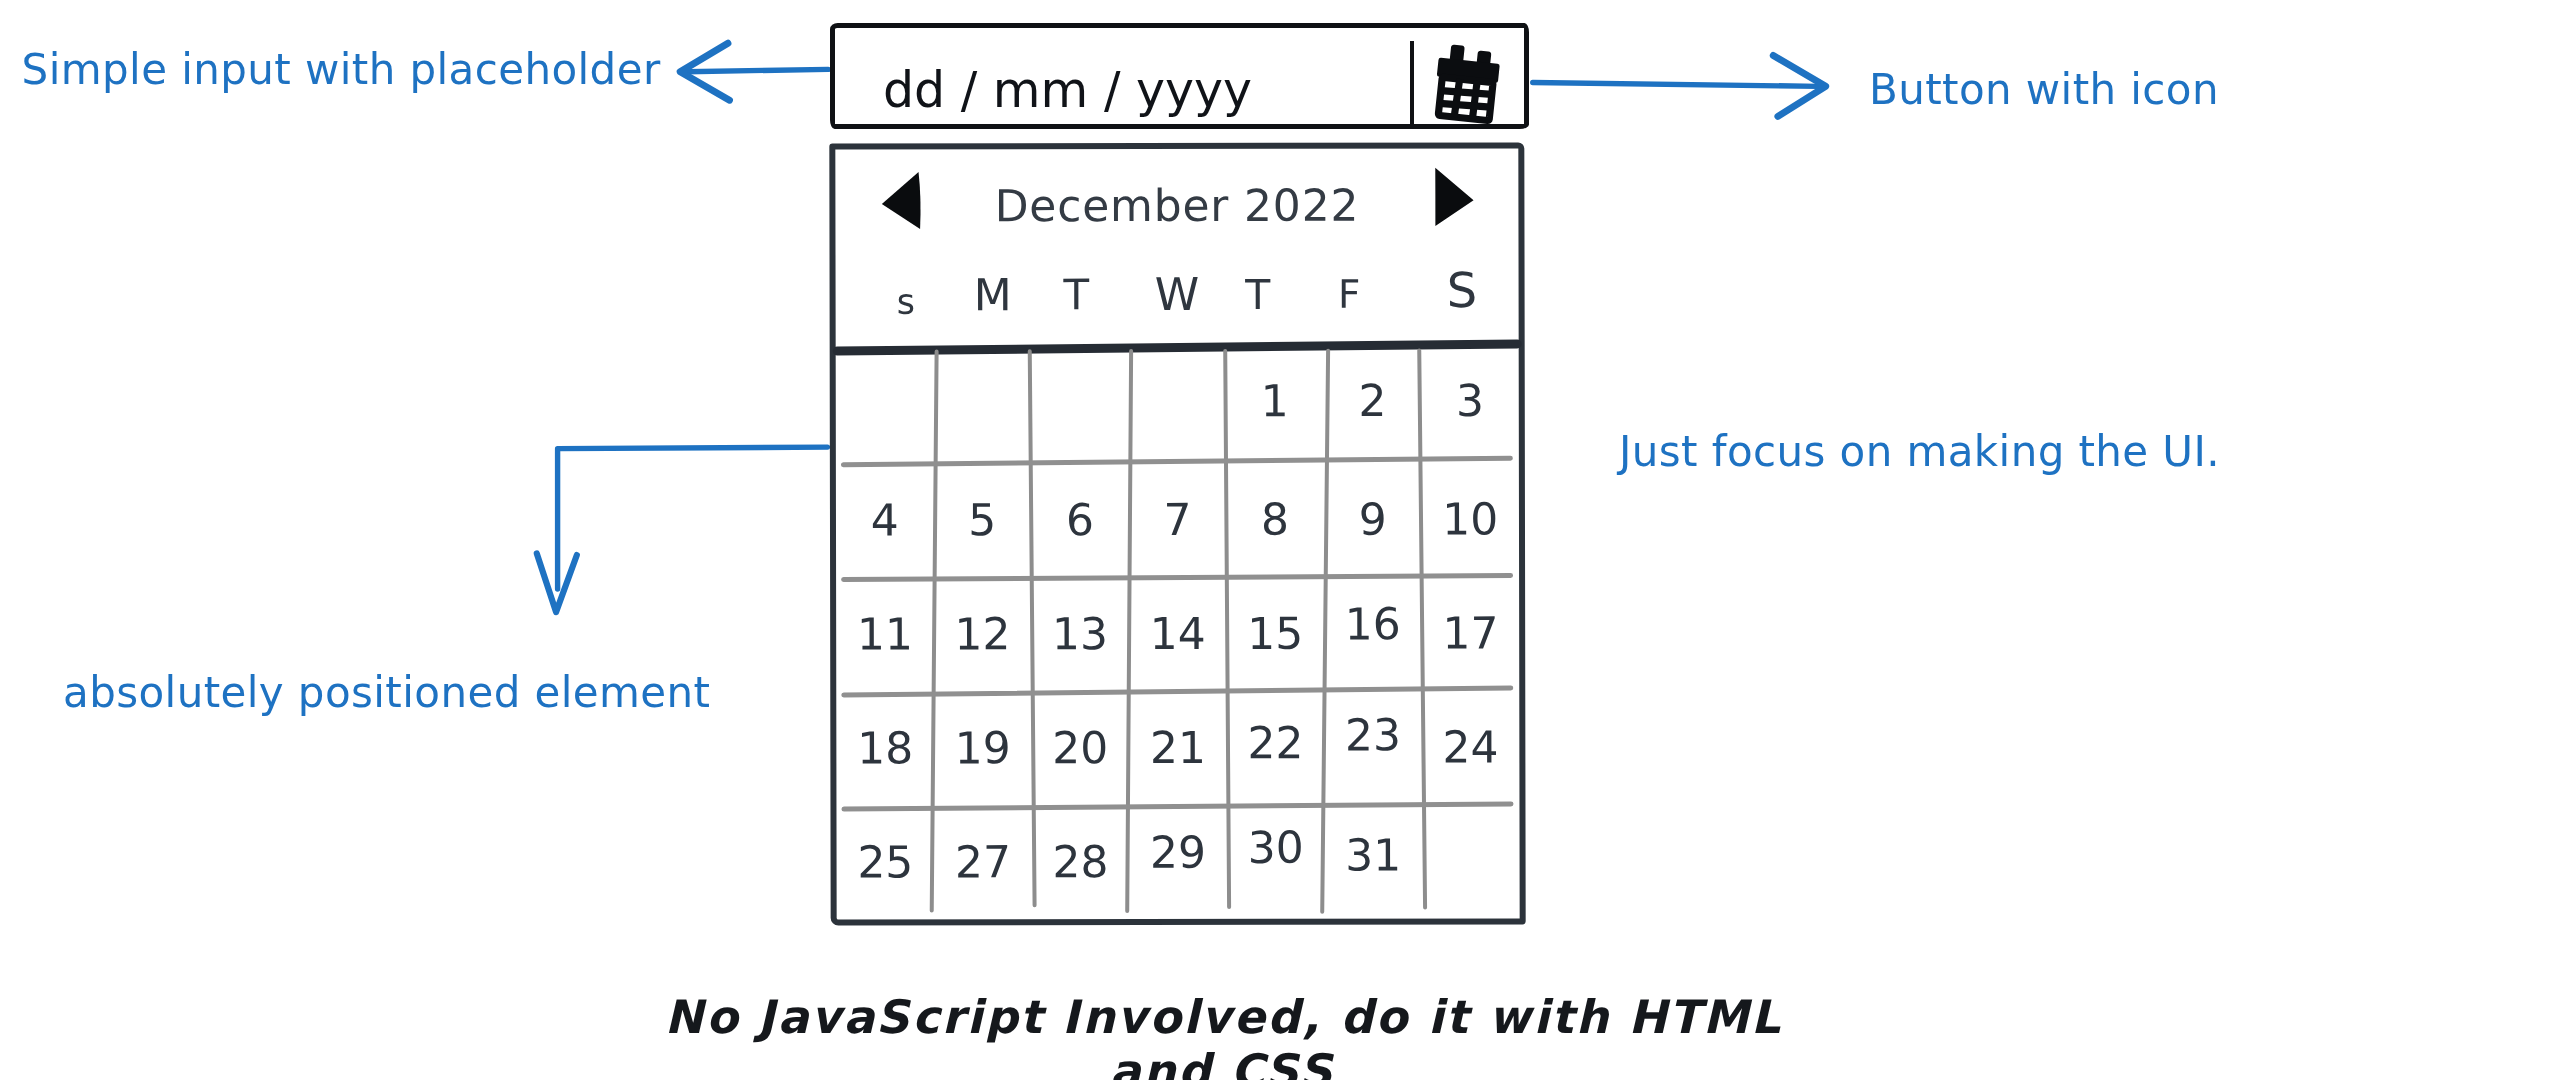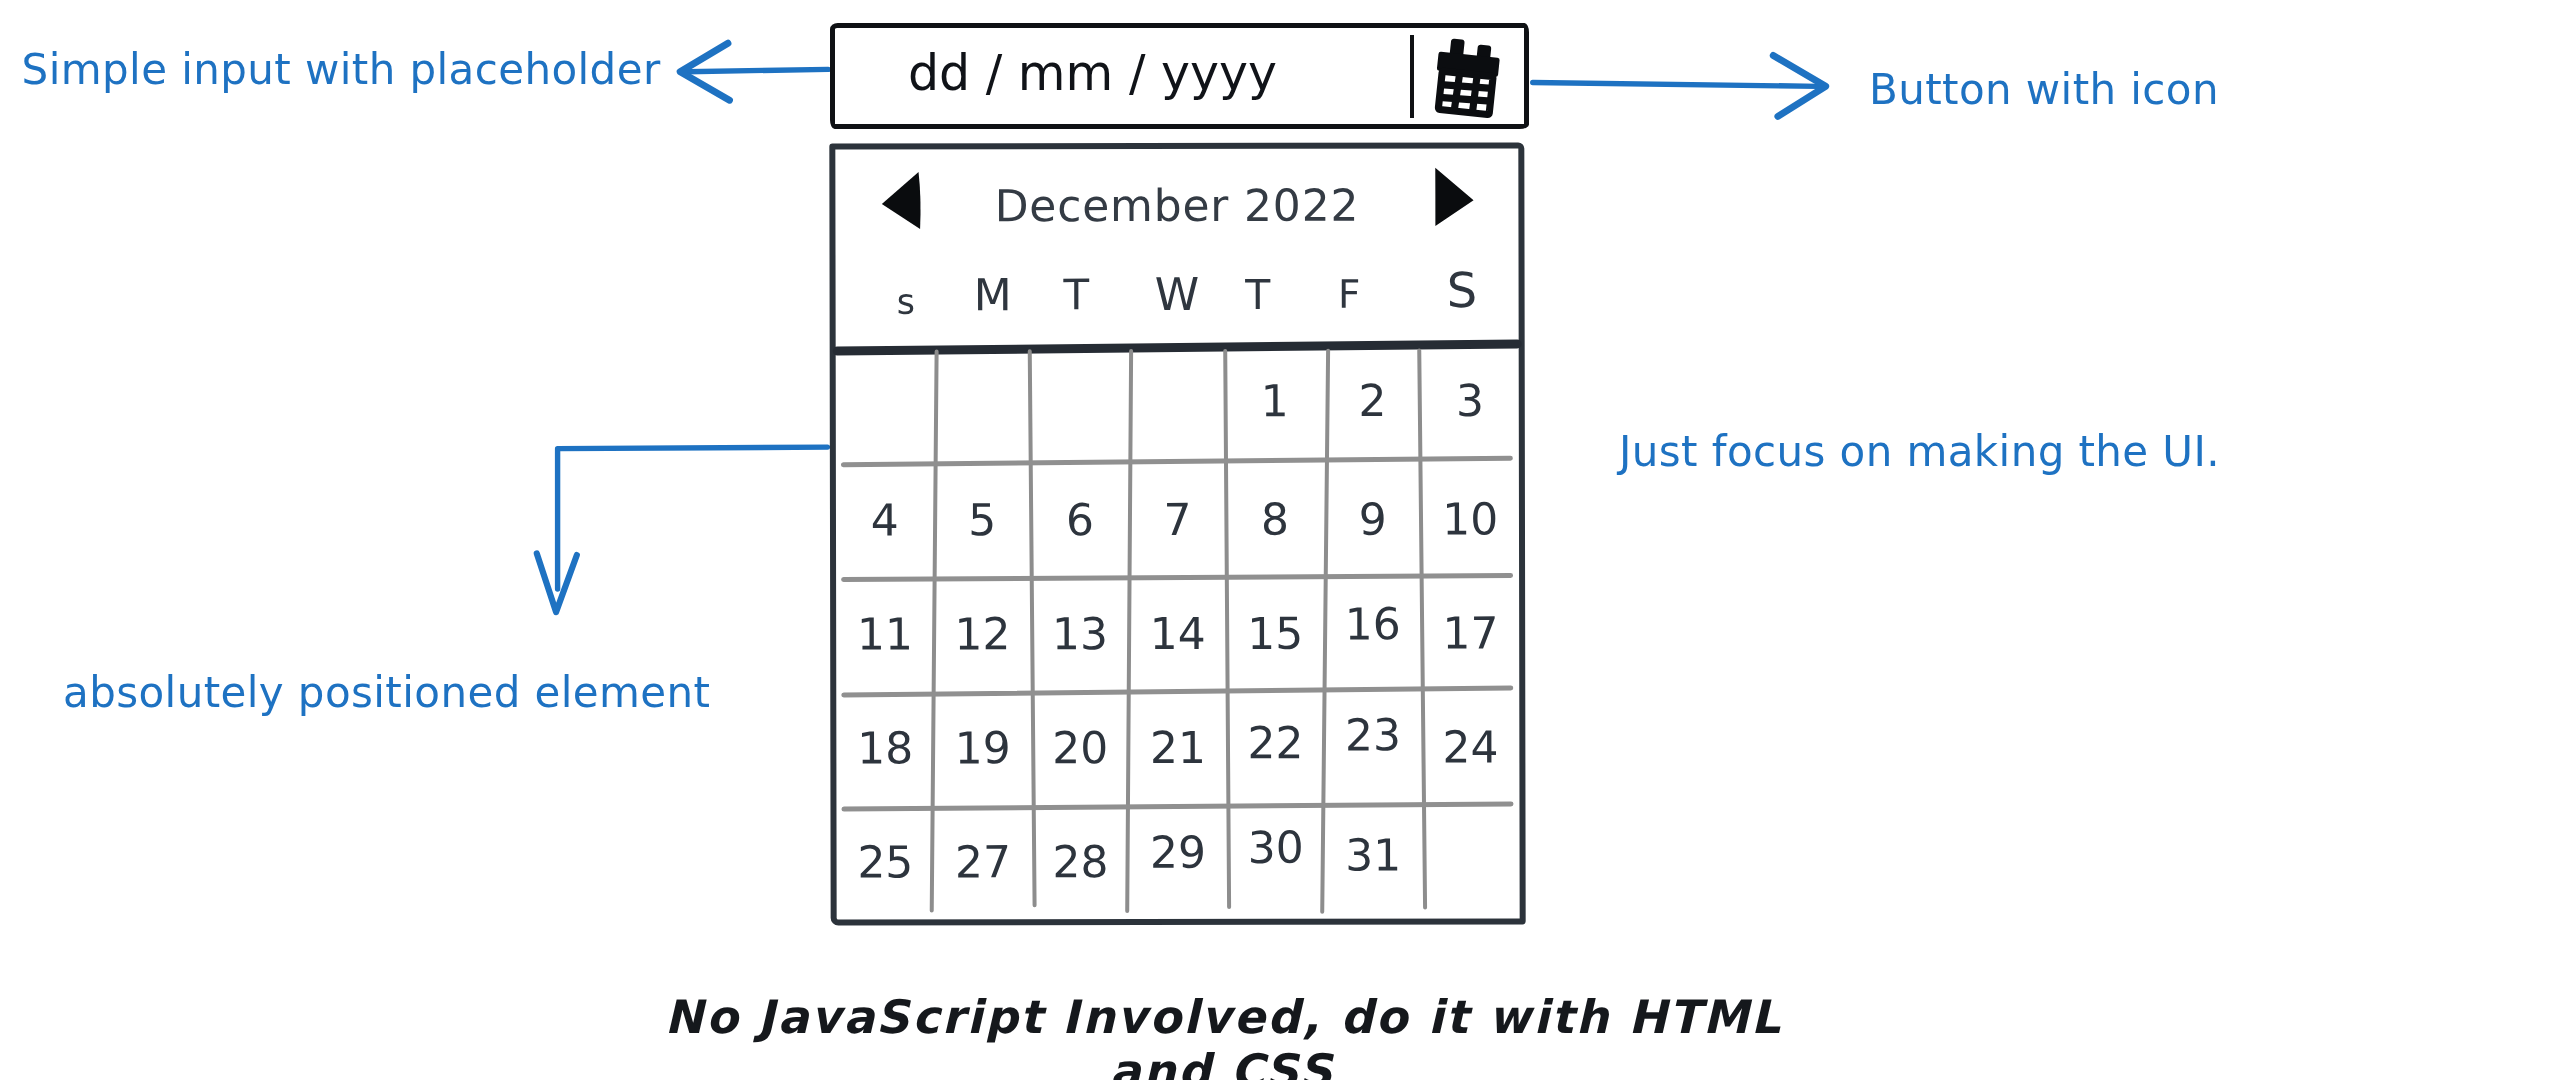--- a/index.html
+++ b/index.html
@@ -14,21 +14,21 @@
   .anno-button-label { left:1869px; top:65px; }
   .anno-absolute-label { left:63px; top:668px; font-size:42px; }
   .anno-note { left:1619px; top:418px; line-height:68px; white-space:normal; width:956px; }
   .arrow-layer { position:absolute; left:0; top:0; width:2576px; height:1080px; pointer-events:none; }
 
   
   .date-input-box {
     position:absolute; left:830px; top:23px; width:699px; height:106px;
     box-sizing:border-box; border:5.4px solid #0f1114; background:#fff;
     border-radius:7.7px 4.6px 9.3px 4.6px / 6.2px 9.3px 4.6px 9.3px;
-    display:flex; align-items:center;padding-left:25px;
+    display:flex; align-items:flex-end;
   }
   .date-input-box input {
     flex:1; min-width:0; border:none; outline:none; background:transparent;
     font-family:"DejaVu Sans", sans-serif; font-size:49px; color:#111419;
     padding:0 0 4.6px 48px;
   }
   .date-input-box input::placeholder { color:#101318; opacity:1; }
   .icon-button {
     width:114px; box-sizing:border-box; border:none; background:#fff; cursor:pointer;
     border-left:4.6px solid #0f1114; display:flex; align-items:center; justify-content:center;

